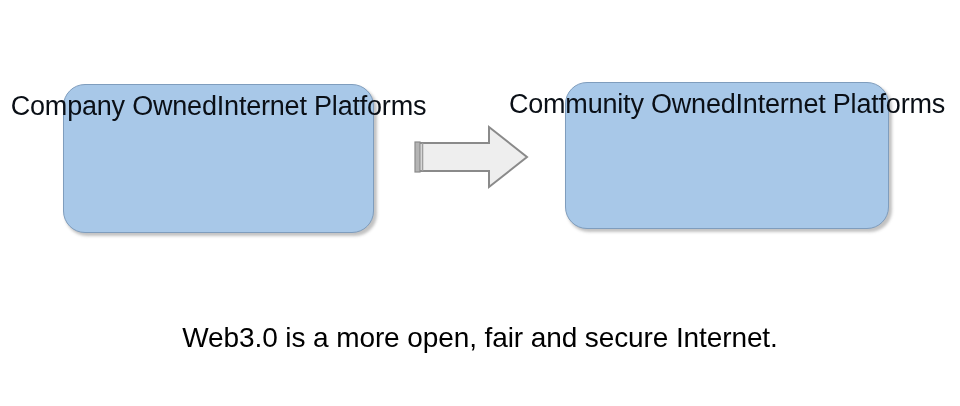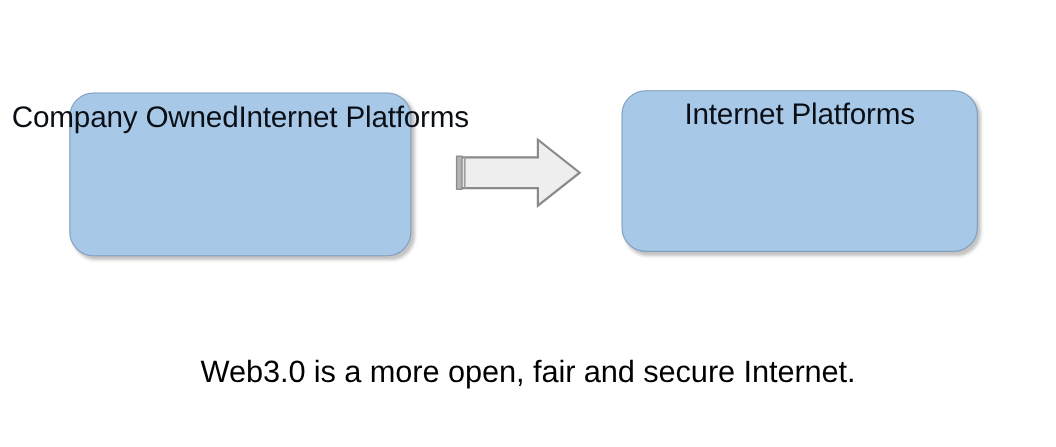--- a/index.html
+++ b/index.html
@@ -95,18 +95,19 @@
 
   <div id="arrow-wrap">
     <svg viewBox="0 0 118 66" xmlns="http://www.w3.org/2000/svg">
       <polygon points="5,19 75,19 75,3 113,33 75,63 75,47 5,47" fill="#eeeeee" stroke="#8a8a8a" stroke-width="2" stroke-linejoin="miter"></polygon>
       <rect x="1" y="18" width="5" height="30" fill="#b4b4b4" stroke="#8a8a8a" stroke-width="1.2"></rect>
       <line x1="8.5" y1="19" x2="8.5" y2="47" stroke="#9e9e9e" stroke-width="1.6"></line>
     </svg>
   </div>
 
   <div class="node-box" id="node-right">
+    <div class="node-line">Community Owned</div>
     <div class="node-line">Internet Platforms</div>
   </div>
 
   <div id="caption">Web3.0 is a more open, fair and secure Internet.</div>
 
 </div>
 
 </body></html>

